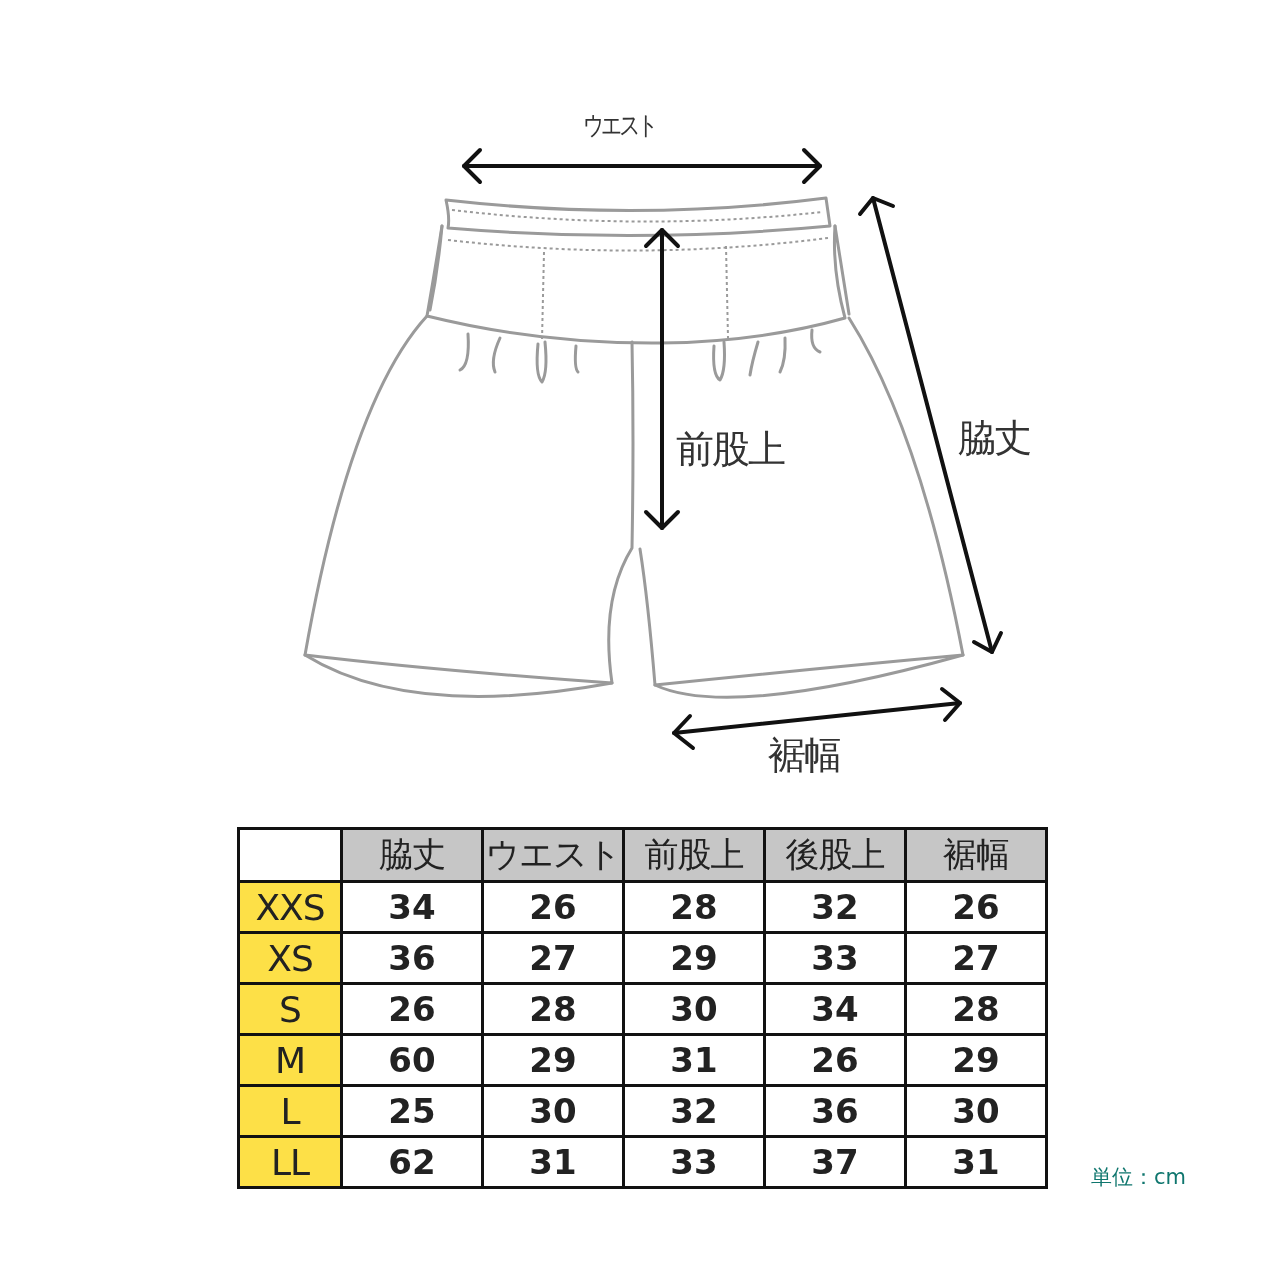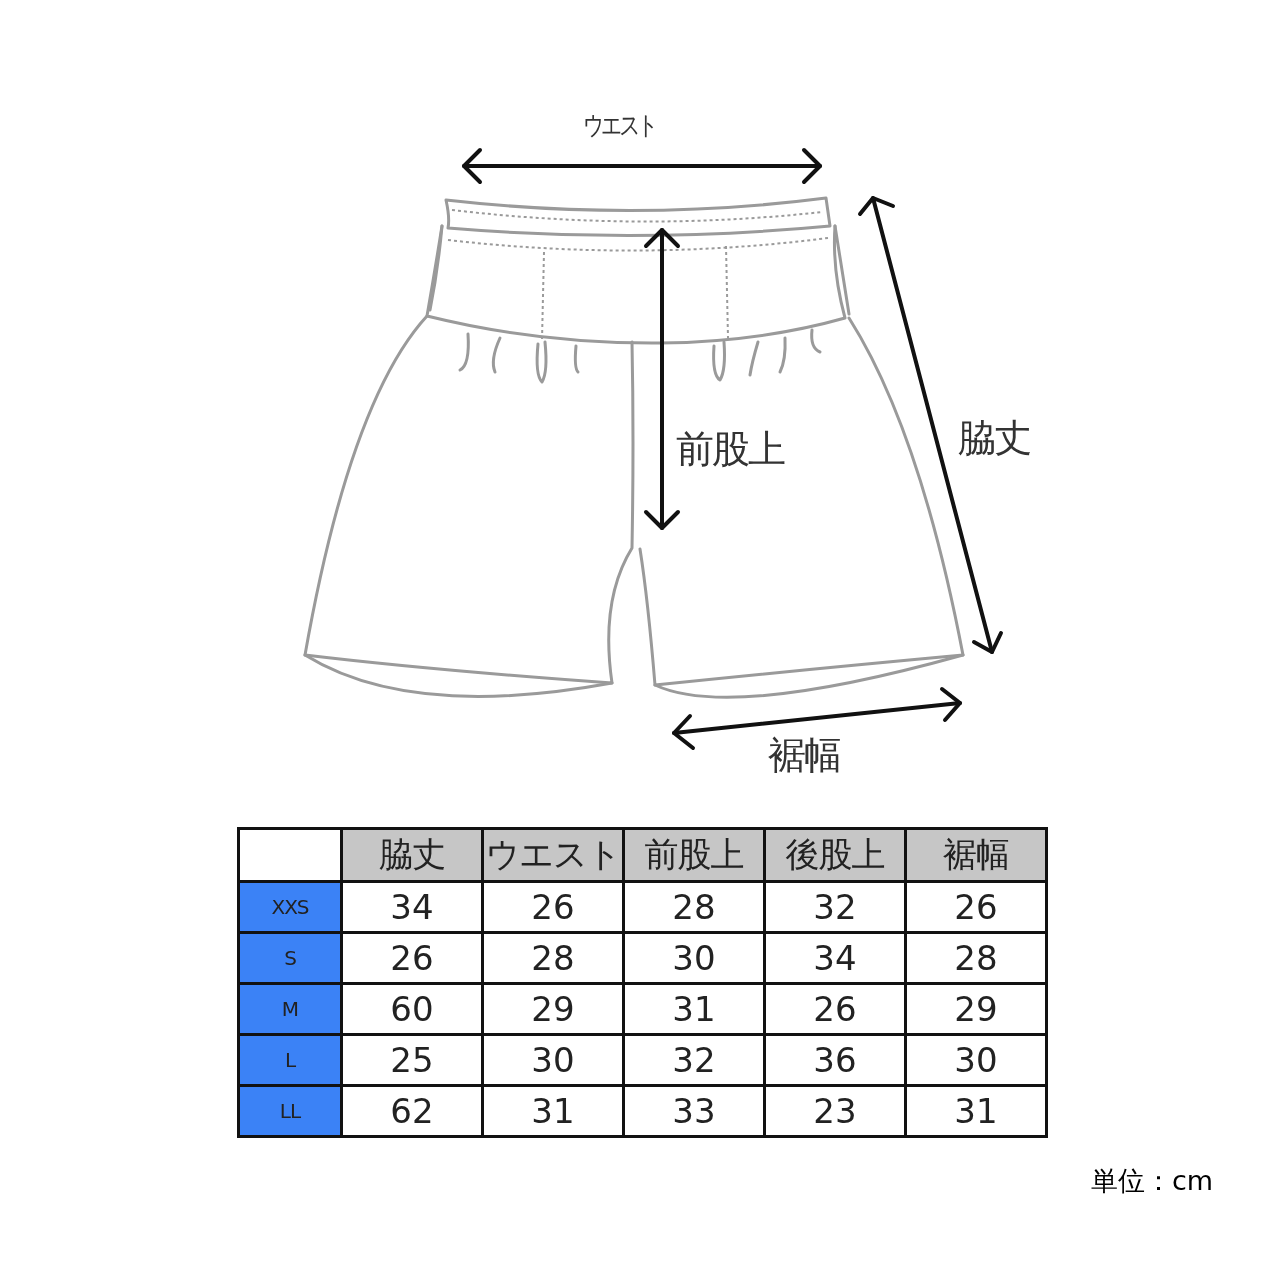--- a/index.html
+++ b/index.html
@@ -11,23 +11,23 @@
   .lbl-front-rise { left:676px; top:424px; font-size:38px; letter-spacing:-2px; }
   .lbl-side-length { left:958px; top:413px; font-size:38px; letter-spacing:-2px; }
   .lbl-hem-width { left:768px; top:730px; font-size:38px; letter-spacing:-2px; }
 
   #size-table { position:absolute; left:237px; top:827px; border-collapse:collapse;
                 border:3px solid #111; }
   #size-table td, #size-table th { border:3px solid #111; padding:0; text-align:center;
                 font-weight:normal; font-size:34px; color:#222; }
   #size-table th.col-head { background:#c6c6c6; height:50px; font-size:34px; letter-spacing:-1px; }
   #size-table th.corner { background:#ffffff; width:100px; }
-  #size-table th.row-head { background:#3b82f6; width:100px; height:48px; font-size:20px; letter-spacing:-1px;margin-top:48px; }
-  #size-table td { background:#ffffff; width:138px; height:48px; }
-  .unit { position:absolute; left:1091px; top:1163px; font-size:27px; color:#000000; }
+  #size-table th.row-head { background:#fde047; width:100px; height:48px; font-size:36px; letter-spacing:-1px;margin-top:48px; }
+  #size-table td { background:#ffffff; width:138px; height:48px;font-weight:bold; }
+  .unit { position:absolute; left:1091px; top:1163px; font-size:21px; color:#0f766e; }
 </style>
 </head>
 <body>
 
 <div id="diagram">
   <svg width="1280" height="800" viewBox="0 0 1280 800">
     <g fill="none" stroke="#9a9a9a" stroke-width="3" stroke-linecap="round" stroke-linejoin="round">
 
       <path d="M446 200 Q450 218 448 228 Q640 244 830 226 Q828 212 826 198 Q640 222 446 200 Z"></path>
 
@@ -92,20 +92,28 @@
   <tbody>
     <tr>
       <th class="row-head">XXS</th>
       <td>34</td>
       <td>26</td>
       <td>28</td>
       <td>32</td>
       <td>26</td>
     </tr>
     <tr>
+      <th class="row-head">XS</th>
+      <td>36</td>
+      <td>27</td>
+      <td>29</td>
+      <td>33</td>
+      <td>27</td>
+    </tr>
+    <tr>
       <th class="row-head">S</th>
       <td>26</td>
       <td>28</td>
       <td>30</td>
       <td>34</td>
       <td>28</td>
     </tr>
     <tr>
       <th class="row-head">M</th>
       <td>60</td>
@@ -120,19 +128,19 @@
       <td>30</td>
       <td>32</td>
       <td>36</td>
       <td>30</td>
     </tr>
     <tr>
       <th class="row-head">LL</th>
       <td>62</td>
       <td>31</td>
       <td>33</td>
-      <td>23</td>
+      <td>37</td>
       <td>31</td>
     </tr>
   </tbody>
 </table>
 
 <span class="unit">単位：cm</span>
 
 </body></html>

